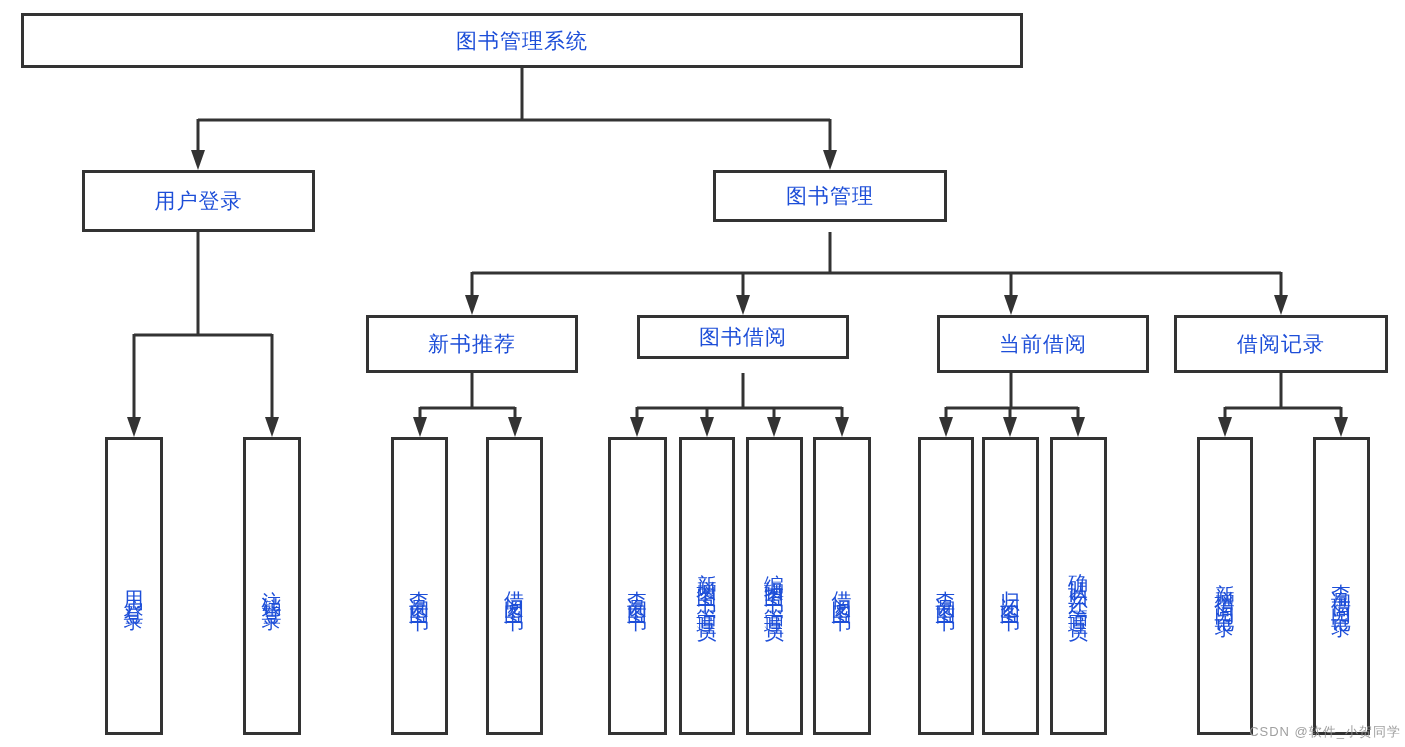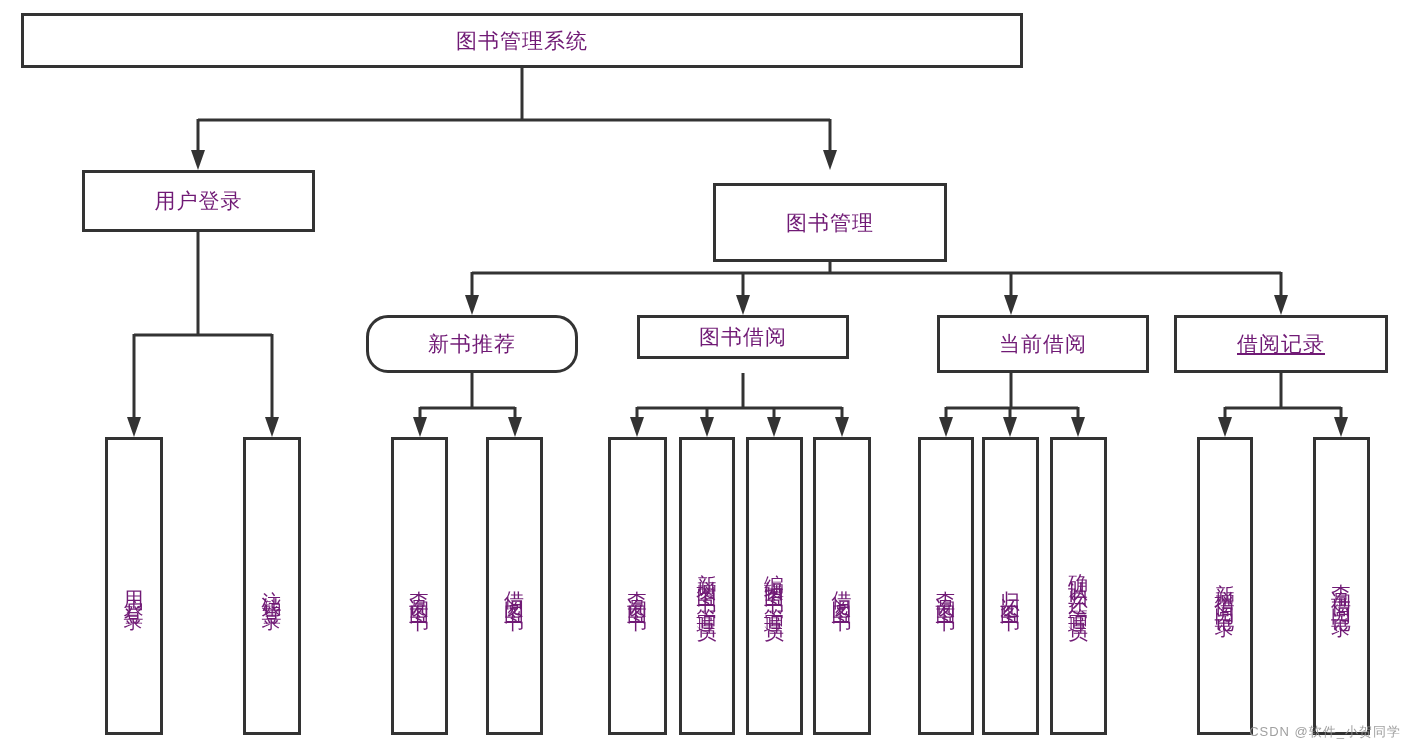--- a/index.html
+++ b/index.html
@@ -10,21 +10,21 @@
     font-family:"Liberation Sans","DejaVu Sans",sans-serif;
     overflow:hidden;
   }
   #wires{position:absolute;left:0;top:0;width:1405px;height:747px;z-index:1;}
   .node{
     position:absolute;
     box-sizing:border-box;
     border:3px solid #333333;
     background:#ffffff;
     display:flex;align-items:center;justify-content:center;
-    color:#701a75;
+    color:#1d4ed8;
     z-index:2;
   }
   .h-node{font-size:21px;letter-spacing:1px;}
   .root-node{font-size:21px;letter-spacing:1px;}
   .v-node{
     font-size:20px;
     writing-mode:vertical-rl;
     text-orientation:mixed;
     letter-spacing:7px;
     line-height:1;
@@ -114,26 +114,26 @@
       <polygon points="1071,417 1085,417 1078,437"></polygon>
 
       <polygon points="1218,417 1232,417 1225,437"></polygon>
       <polygon points="1334,417 1348,417 1341,437"></polygon>
     </g>
   </svg>
 
   <div class="node root-node" style="left:21px;top:13px;width:1002px;height:55px;">图书管理系统</div>
 
   <div class="node h-node" style="left:82px;top:170px;width:233px;height:62px;">用户登录</div>
-  <div class="node h-node" style="left:713px;top:183px;width:234px;height:79px;">图书管理</div>
+  <div class="node h-node" style="left:713px;top:170px;width:234px;height:52px;">图书管理</div>
 
-  <div class="node h-node" style="left:366px;top:315px;width:212px;height:58px;border-radius:22px;">新书推荐</div>
+  <div class="node h-node" style="left:366px;top:315px;width:212px;height:58px;">新书推荐</div>
   <div class="node h-node" style="left:637px;top:315px;width:212px;height:44px;">图书借阅</div>
   <div class="node h-node" style="left:905px;top:315px;width:212px;height:58px;margin-left:32px;">当前借阅</div>
-  <div class="node h-node" style="left:1174px;top:315px;width:214px;height:58px;text-decoration:underline;">借阅记录</div>
+  <div class="node h-node" style="left:1174px;top:315px;width:214px;height:58px;">借阅记录</div>
 
   <div class="node v-node" style="left:105px;top:437px;width:58px;height:298px;">用户登录</div>
   <div class="node v-node" style="left:243px;top:437px;width:58px;height:298px;">注销登录</div>
 
   <div class="node v-node" style="left:391px;top:437px;width:57px;height:298px;">查询图书</div>
   <div class="node v-node" style="left:486px;top:437px;width:57px;height:298px;">借阅图书</div>
 
   <div class="node v-node" style="left:608px;top:437px;width:59px;height:298px;">查询图书</div>
   <div class="node v-node" style="left:679px;top:437px;width:56px;height:298px;">新增图书（管理员）</div>
   <div class="node v-node" style="left:746px;top:437px;width:57px;height:298px;">编辑图书（管理员）</div>

